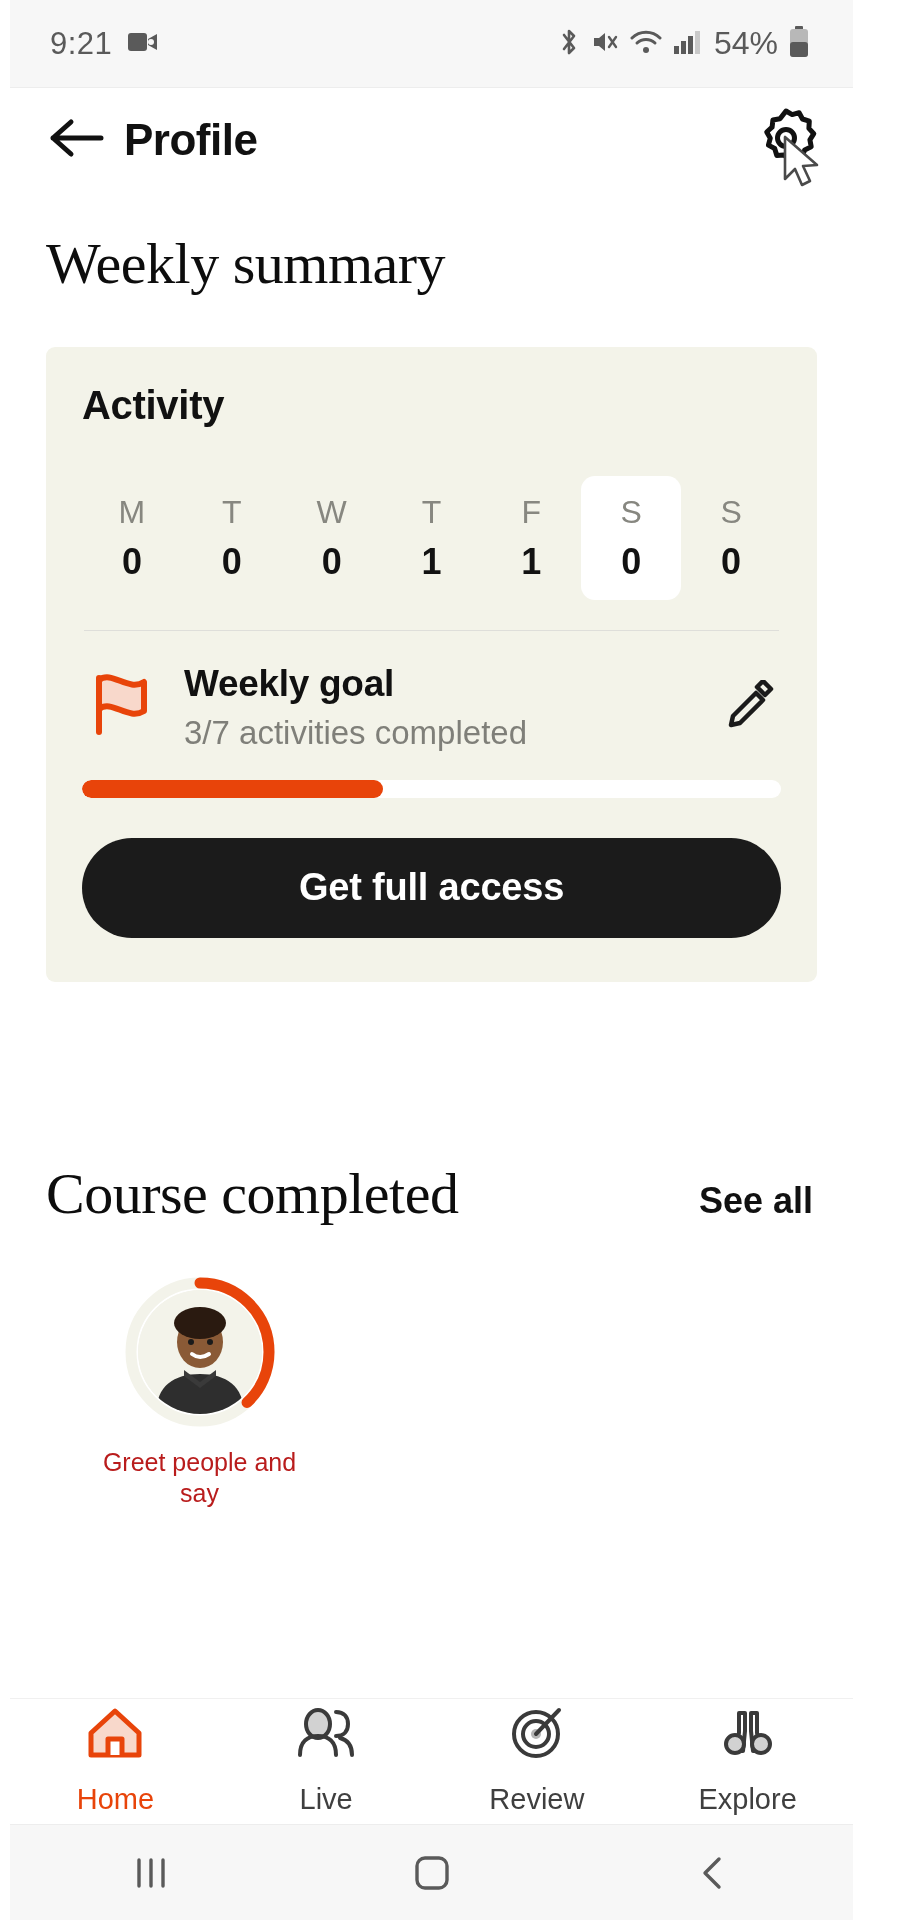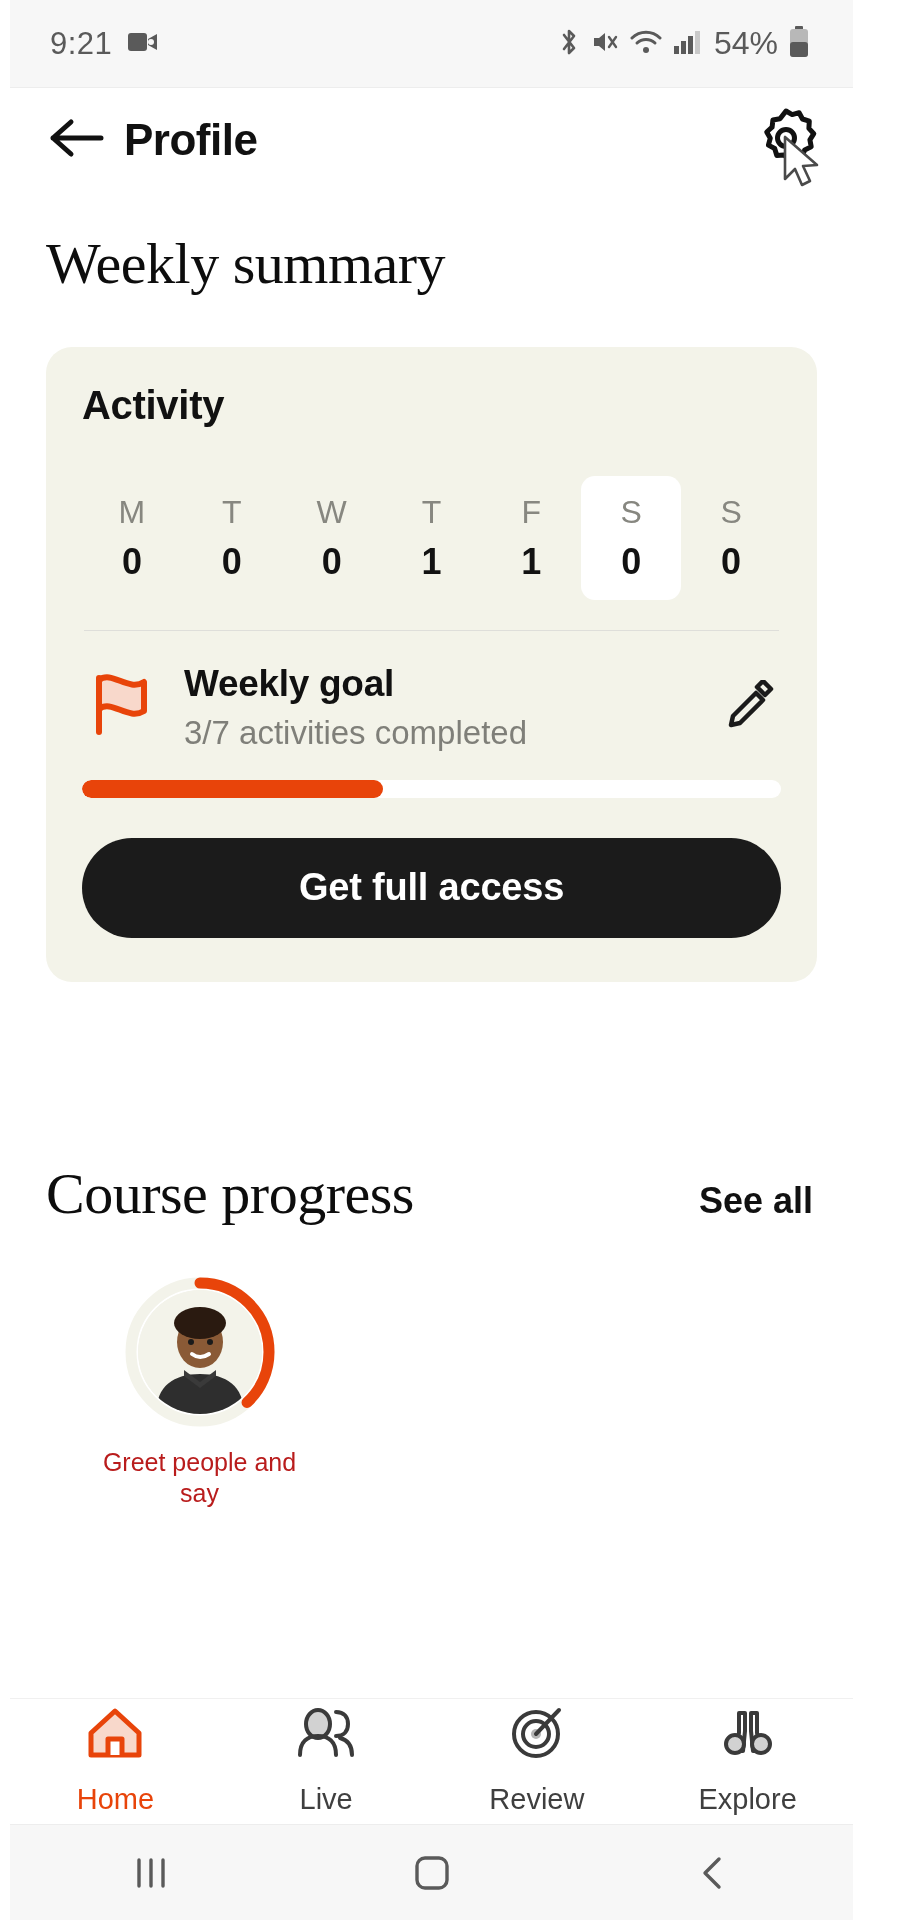--- a/index.html
+++ b/index.html
@@ -84,21 +84,21 @@
     font-size: 58px;
     color: #0d0d0d;
     margin-top: 38px;
     letter-spacing: -0.5px;
   }
 
   
   .activity-card {
     margin-top: 50px;
     background: #f3f3e9;
-    border-radius: 26px;
+    border-radius: 9px;
     padding: 36px 36px 44px 36px;
   }
   .card-heading {
     font-size: 40px;
     font-weight: bold;
     color: #111111;
     letter-spacing: -0.3px;
   }
 
   .days {
@@ -404,21 +404,21 @@
       </div>
 
       <div class="progress-track">
         <div class="progress-fill" id="goalFill" style="width: 43%;"></div>
       </div>
 
       <button class="cta">Get full access</button>
     </div>
 
     <div class="course-head">
-      <div class="course-title">Course progress</div>
+      <div class="course-title">Course completed</div>
       <div class="see-all">See all</div>
     </div>
 
     <div class="course-list">
       <div class="course-item">
         <div class="ring-wrap">
           <svg class="ring-svg" viewBox="0 0 150 150">
             <circle cx="75" cy="75" r="69" fill="none" stroke="#f3f3ea" stroke-width="11"></circle>
             <circle id="ringArc" cx="75" cy="75" r="69" fill="none" stroke="#e8440a" stroke-width="11" stroke-linecap="round" transform="rotate(-90 75 75)" stroke-dasharray="164.74511875424875 433.53978619539146"></circle>
           </svg>

